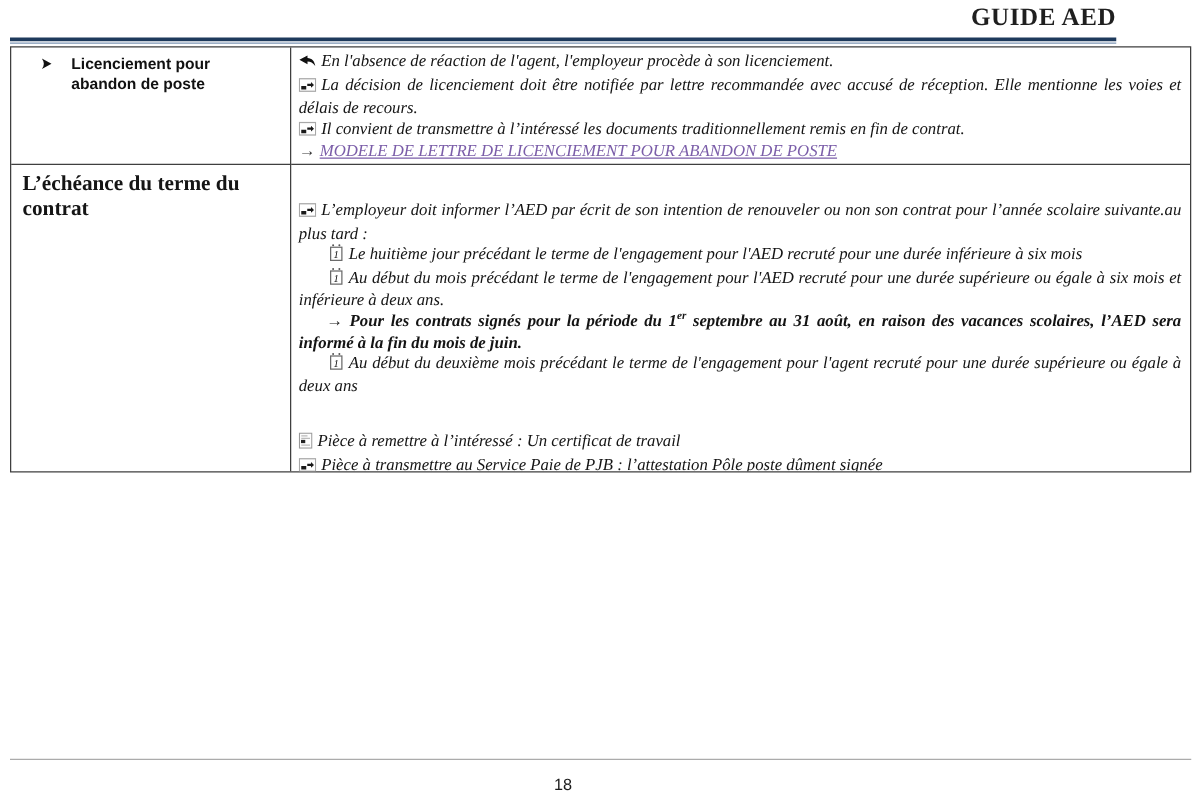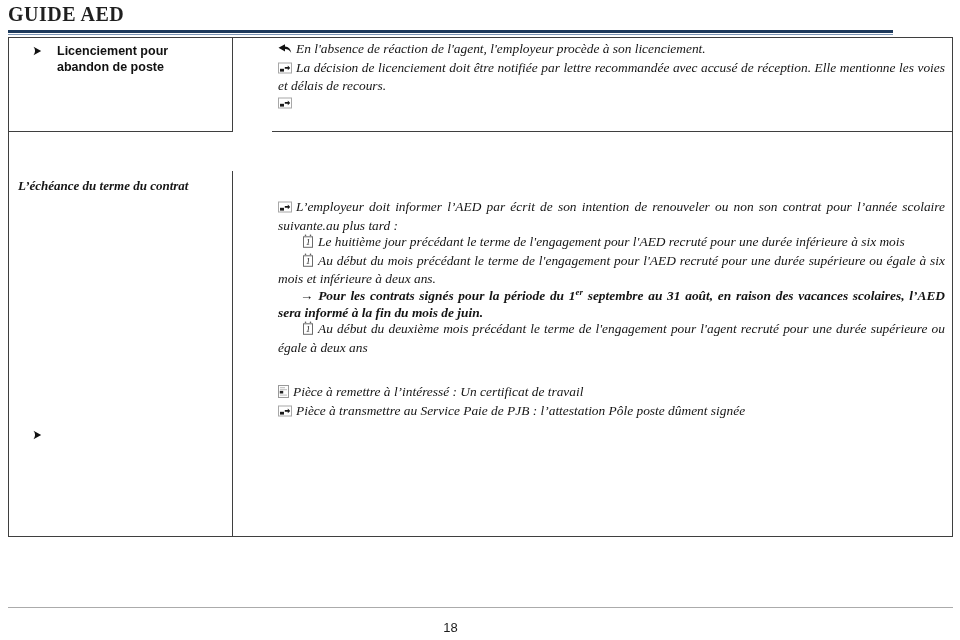--- a/index.html
+++ b/index.html
@@ -5,54 +5,53 @@
   html,body { margin:0; padding:0; }
   body {
     width:960px; height:640px; position:relative;
     background:#ffffff; overflow:hidden;
     font-family:"Liberation Serif","DejaVu Serif",serif;
     color:#1a1a1a;
   }
   
   .page-title {
     position:absolute; left:8px; top:3px; width:885px;
-    text-align:left; font-size:20px; font-weight:600;
+    text-align:right; font-size:20px; font-weight:600;
     letter-spacing:0.5px; color:#1f1f1f;
     font-family:"Liberation Serif","DejaVu Serif",serif;
   }
   .title-rule {
     position:absolute; left:8px; top:30px; width:885px; height:1px;
     border-top:3px solid #1e3a5c; border-bottom:1px solid #7e96b5;
   }
   
   .doc-table {
-    position:absolute; left:8px; top:37px; width:945px; height:500px;
+    position:absolute; left:8px; top:37px; width:945px; height:341px;
     border:1px solid #3f3f3f; box-sizing:border-box;
-    display:grid; grid-template-columns:224px 1fr; grid-template-rows:94px 1fr;gap:39px;
+    display:grid; grid-template-columns:224px 1fr; grid-template-rows:94px 1fr;
   }
   .cell { box-sizing:border-box; overflow:hidden; }
   .c-r1-l { border-right:1px solid #3f3f3f; border-bottom:1px solid #3f3f3f; padding-top:5px; }
   .c-r1-r { border-bottom:1px solid #3f3f3f; padding:3px 7px 0 6px; }
   .c-r2-l { border-right:1px solid #3f3f3f; position:relative; }
   .c-r2-r { padding:28px 7px 0 6px; position:relative; }
   
   .bullet {
     display:flex; align-items:flex-start;
     font-family:"Liberation Sans","DejaVu Sans",sans-serif;
     font-weight:bold; font-size:12.5px; line-height:16px; color:#111;
   }
   .bullet .marker { flex:0 0 24px; padding-left:0; display:flex; justify-content:flex-start; margin-top:3px; }
   .b-ind1 { padding-left:24px; }
   .b-ind2 { padding-left:38px; }
   .bullet .b-label { flex:1; padding-right:10px; }
   .section-heading {
-    margin:5px 8px 2px 9px; font-weight:bold; font-size:13px;
+    margin:5px 8px 2px 9px; font-weight:bold; font-size:17px;
     line-height:19.5px; color:#151515; width:200px;
     font-family:"Liberation Serif","DejaVu Serif",serif;
-    font-style:italic;
   }
   .row3-pos { position:absolute; top:256px; left:0; right:0; }
   
   .para {
     margin:0; font-size:13.4px; line-height:16.6px; color:#141414;font-style:italic;
   }
   .just { text-align:justify; }
   .ind12 { text-indent:12px; }
   .ind22 { text-indent:22px; }
   .bold { font-weight:bold; }
@@ -99,21 +98,22 @@
           </svg></span><span>En l'absence de réaction de l'agent, l'employeur procède à son licenciement.</span></p>
     <p class="para just"><span class="icn"><svg width="14" height="12" viewBox="0 0 14 12">
             <rect x="0.5" y="1" width="13" height="10" fill="#ffffff" stroke="#a8a8a8"></rect>
             <rect x="2" y="6.8" width="4" height="2.8" fill="#1a1a1a"></rect>
             <path d="M6.8 5 L9.8 5 L9.8 3.6 L12.2 5.9 L9.8 8.2 L9.8 6.8 L6.8 6.8 Z" fill="#1a1a1a"></path>
           </svg></span><span>La décision de licenciement doit être notifiée par lettre recommandée avec accusé de réception. Elle mentionne les voies et délais de recours.</span></p>
     <p class="para"><span class="icn"><svg width="14" height="12" viewBox="0 0 14 12">
             <rect x="0.5" y="1" width="13" height="10" fill="#ffffff" stroke="#a8a8a8"></rect>
             <rect x="2" y="6.8" width="4" height="2.8" fill="#1a1a1a"></rect>
             <path d="M6.8 5 L9.8 5 L9.8 3.6 L12.2 5.9 L9.8 8.2 L9.8 6.8 L6.8 6.8 Z" fill="#1a1a1a"></path>
-          </svg></span></p>
+          </svg></span><span>Il convient de transmettre à l’intéressé les documents traditionnellement remis en fin de contrat.</span></p>
+    <p class="para"><span class="arrow">→</span> <a class="doc-link">MODELE DE LETTRE DE LICENCIEMENT POUR ABANDON DE POSTE</a></p>
   </div>
 
   <div class="cell c-r2-l">
     <div class="section-heading">L’échéance du terme du contrat</div>
     <div class="row3-pos">
       <div class="bullet b-ind1">
         <span class="marker">
           <svg width="9" height="10" viewBox="0 0 9 10">
               <path d="M0.5 0.8 L8.2 5 L0.5 9.2 C2.6 6.4 2.6 3.6 0.5 0.8 Z" fill="#111"></path>
             </svg>

